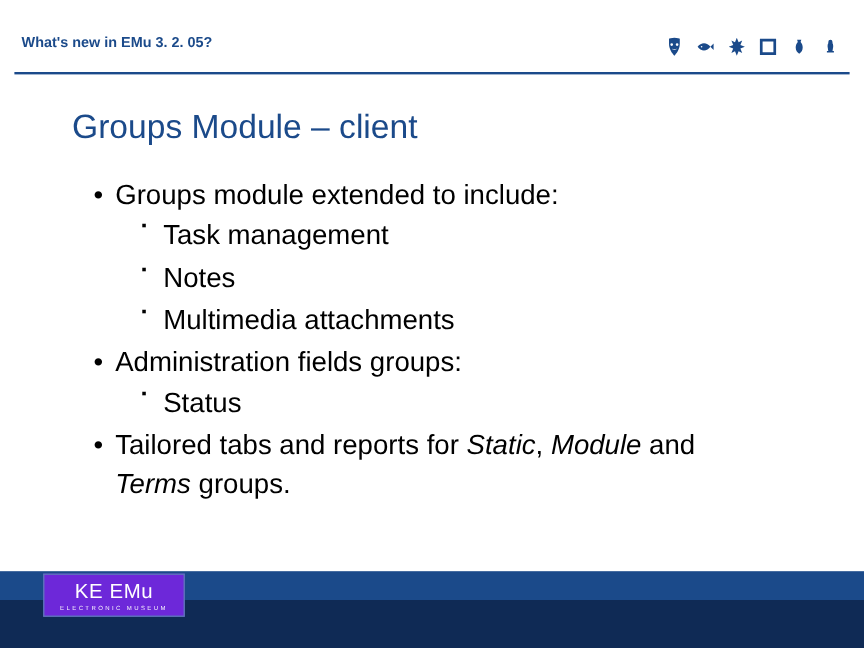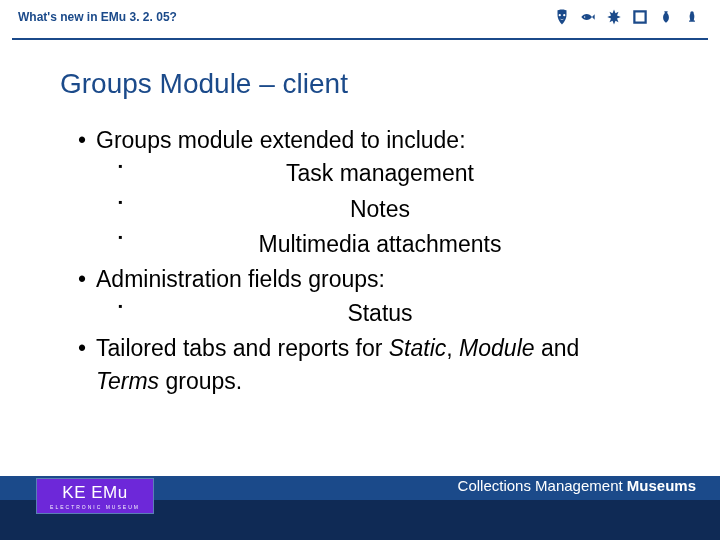--- a/index.html
+++ b/index.html
@@ -7,22 +7,21 @@
     width: 720px;
     height: 540px;
     background: #ffffff;
     font-family: Arial, Helvetica, sans-serif;
     position: relative;
     overflow: hidden;
   }
   .header {
     display: flex;
     justify-content: space-between;
-    align-items: center;
-    padding: 6px 18px 10px 18px;
+    padding: 28px 18px 10px 18px;
   }
   .header-title {
     font-size: 12px;
     font-weight: bold;
     color: #1b4a8a;
   }
   .icon-row {
     display: flex;
     gap: 6px;
     align-items: center;
@@ -67,21 +66,20 @@
   ul.level1 > li::before {
     content: "•";
     position: absolute;
     left: 0;
     top: 0;
     color: #000;
   }
   ul.level2 {
     list-style: none;
     padding-left: 22px;
-    text-align: center;
   }
   ul.level2 > li {
     position: relative;
     padding-left: 18px;
     margin-bottom: 2px;
   }
   ul.level2 > li::before {
     content: "▪";
     position: absolute;
     left: 0;
@@ -214,16 +212,13 @@
   </div>
 </div>
 
 <div class="footer-band">
   <div class="band-mid"></div>
   <div class="band-dark"></div>
   <div class="logo-box">
     <div class="logo-main">KE EMu</div>
     <div class="logo-sub">ELECTRONIC MUSEUM</div>
   </div>
-  <div class="tagline-wrap">
-    <span>Collections Management </span><span class="bold">Museums</span>
-  </div>
 </div>
 
 </body></html>

